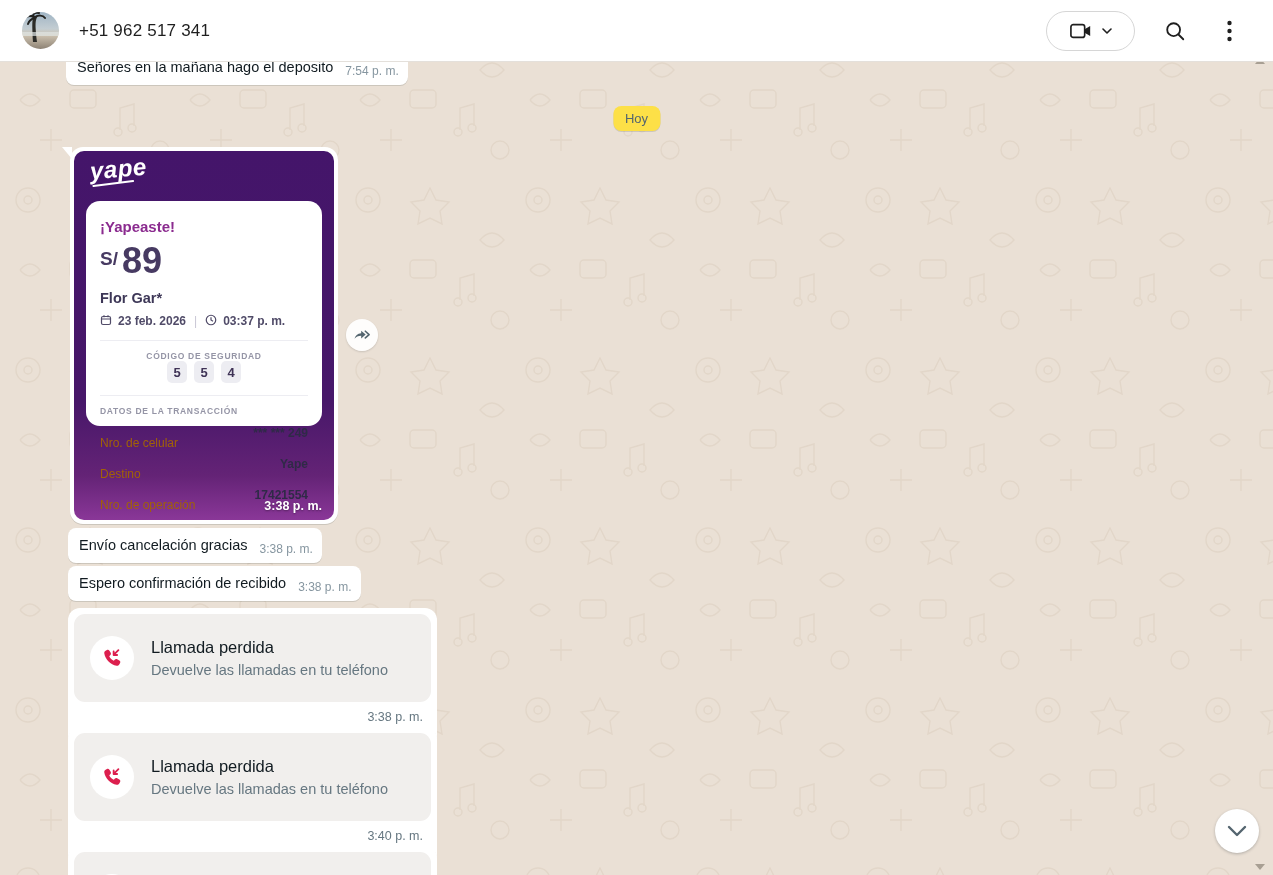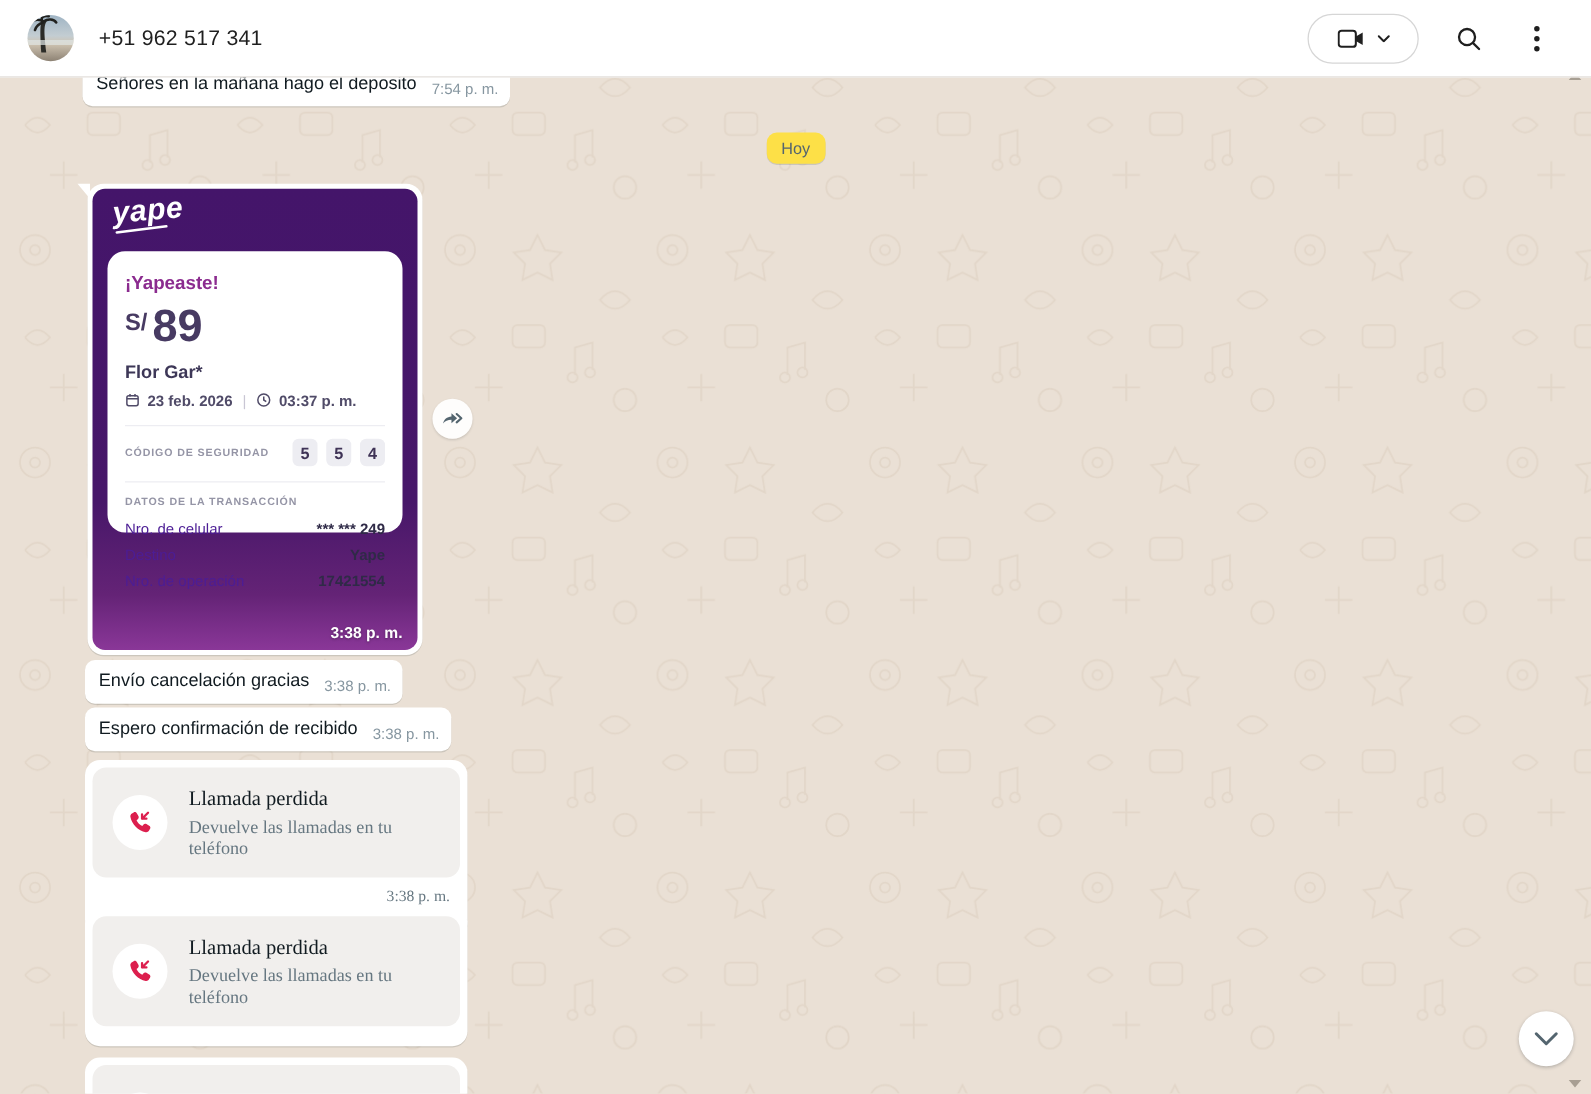--- a/index.html
+++ b/index.html
@@ -70,47 +70,47 @@
     border-radius:14px; padding:17px 14px 28px;
   }
   .r-headline { font-size:15px; font-weight:800; color:#8b2b8f; margin-bottom:9px; }
   .r-amount { display:flex; align-items:flex-start; gap:4px; color:#473a62; margin-bottom:12px; }
   .r-cur { font-size:19px; font-weight:800; margin-top:4px; }
   .r-val { font-size:36px; font-weight:800; line-height:34px; }
   .r-name { font-size:14.5px; font-weight:700; color:#3d3757; margin-bottom:8px; }
   .r-meta { display:flex; align-items:flex-start; gap:6px; font-size:12px; font-weight:700; color:#504b68; }
   .r-meta .sep { color:#c9c6d4; font-weight:400; margin:0 2px; }
   .r-div { border:none; border-top:1px solid #ededf2; margin:12px 0 10px; }
-  .r-codes { display:flex; align-items:center; justify-content:space-between; }
+  .r-codes { display:flex; align-items:center; justify-content:space-between;flex-direction:column; }
   .r-label { font-size:8.5px; font-weight:700; letter-spacing:.7px; color:#9595a6; }
   .digits { display:flex; gap:7px; }
   .digit {
     width:20px; height:22px; background:#ededf2; border-radius:5px; font-size:13px; font-weight:800;
     color:#3f3356; display:flex; align-items:center; justify-content:center;
   }
   .tx-label { font-size:8.5px; font-weight:700; letter-spacing:.7px; color:#9595a6; margin-bottom:10px; }
   .tx-row { display:flex; justify-content:space-between; font-size:12px; margin-bottom:7px; }
-  .tx-row .k { color:#4c1d95; }
+  .tx-row .k { color:#a16207;margin-top:10px; }
   .tx-row .v { color:#2f2a47; font-weight:700; }
   .yape-time {
     position:absolute; right:12px; bottom:7px; color:#fff; font-size:12.5px; font-weight:700;
     text-shadow:0 1px 2px rgba(0,0,0,.35);
   }
 
   
   .fwd-btn {
     position:absolute; left:346px; top:319px; width:32px; height:32px; border-radius:50%;
     background:rgba(255,255,255,.92); display:flex; align-items:center; justify-content:center;
     box-shadow:0 1px 2px rgba(11,20,26,.15); cursor:pointer; z-index:4;
   }
 
   
   .call-card {
-    position:absolute; left:68px; width:306px; background:#fff; border-radius:12px;
-    box-shadow:0 1px .5px rgba(11,20,26,.13); padding:6px 6px 16px; z-index:3;font-family:Liberation Serif, serif;
+    position:absolute; left:68px; width:369px; background:#fff; border-radius:12px;
+    box-shadow:0 1px .5px rgba(11,20,26,.13); padding:6px 6px 16px; z-index:3;
   }
   .call-box {
     background:#f1efed; border-radius:11px; height:88px; display:flex; align-items:center;
     gap:17px; padding:0 16px; cursor:pointer;
   }
   .call-icon-circle {
     width:44px; height:44px; border-radius:50%; background:#fff; flex:0 0 auto;
     display:flex; align-items:center; justify-content:center;
   }
   .call-title { font-size:16.5px; color:#111b21; margin-bottom:5px; }
@@ -256,20 +256,21 @@
         <svg width="22" height="22" viewBox="0 0 24 24">
           <path d="M6.5 3.2 C7.5 2.6 8.6 3 9.2 4 L10.6 6.4 C11.1 7.3 10.9 8.4 10.1 9.1 L9 10 C9.8 12 12 14.2 14 15 L14.9 13.9 C15.6 13.1 16.7 12.9 17.6 13.4 L20 14.8 C21 15.4 21.4 16.5 20.8 17.5 L19.9 19 C19.3 20 18.2 20.6 17 20.4 C10.5 19.3 4.7 13.5 3.6 7 C3.4 5.8 4 4.7 5 4.1 Z" fill="#dc1f4e"></path>
           <path d="M20 4.5 L14.8 9.7 M14.8 9.7 V5.9 M14.8 9.7 H18.6" stroke="#dc1f4e" stroke-width="2" fill="none" stroke-linecap="round" stroke-linejoin="round" transform="translate(-1,-1)"></path>
         </svg>
       </div>
       <div>
         <div class="call-title">Llamada perdida</div>
         <div class="call-sub">Devuelve las llamadas en tu teléfono</div>
       </div>
     </div>
+    <div class="call-time">3:40 p. m.</div>
   </div>
 
   <div class="call-card" style="top:846px;">
     <div class="call-box">
       <div class="call-icon-circle">
         
       </div>
 
     </div>
   </div>

